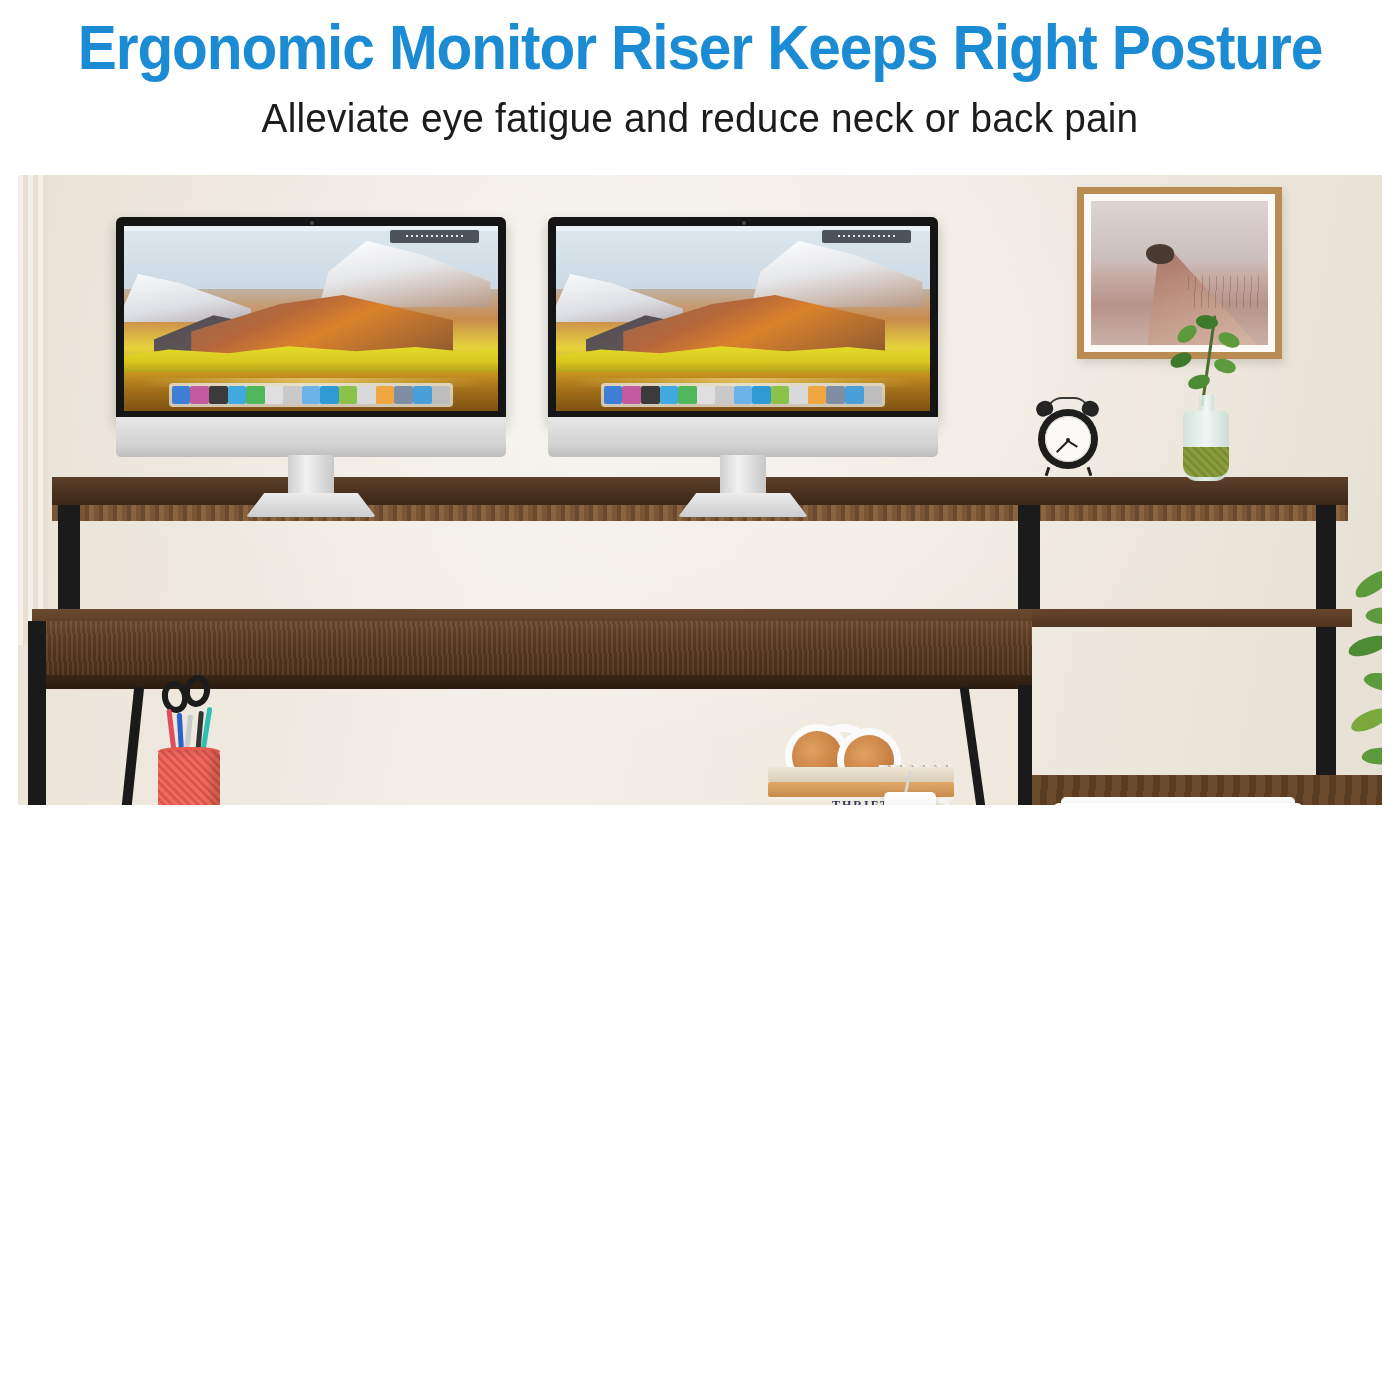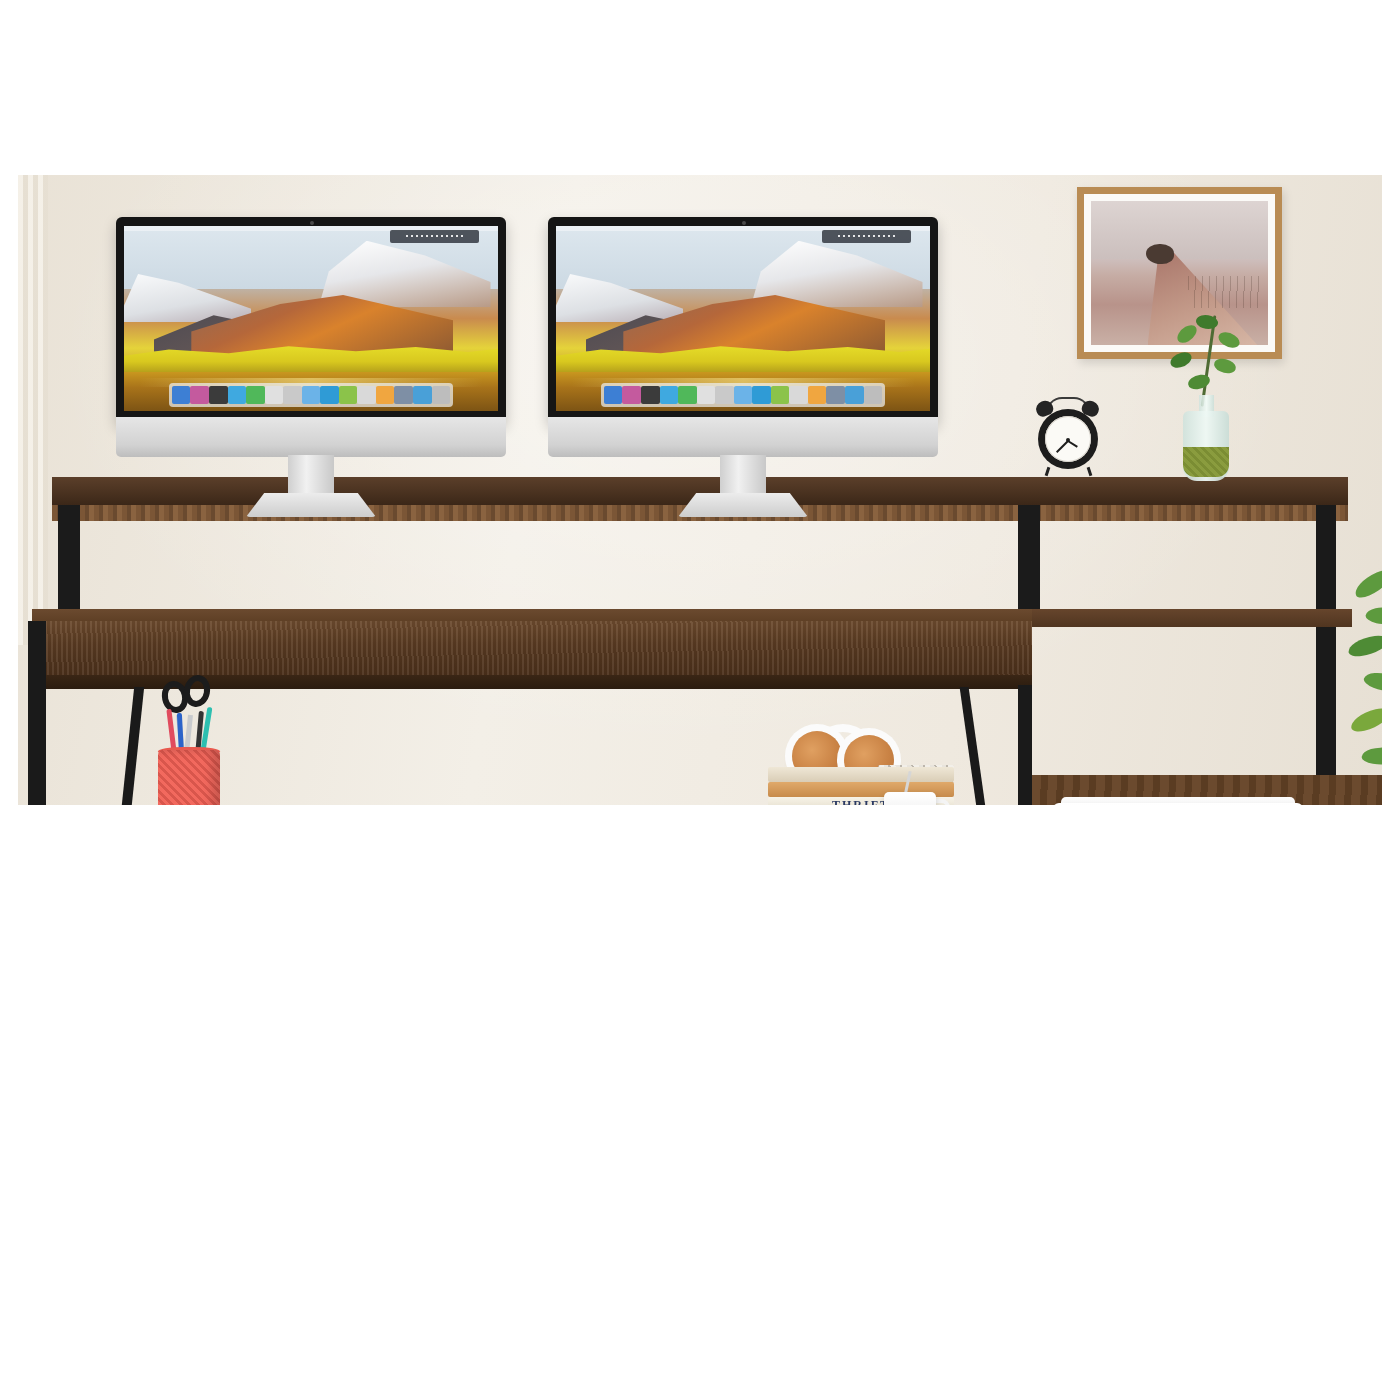--- a/index.html
+++ b/index.html
@@ -208,20 +208,24 @@
   .illus { position:absolute; left:0; top:810px; width:1400px; height:590px; background:#fff; }
 
   
   .rdesk { position:absolute; left:1062px; top:1082px; }
 </style>
 </head>
 <body>
 
 <div class="page">
 
+  <div class="header">
+    <div class="headline">Ergonomic Monitor Riser Keeps Right Posture</div>
+    <div class="subhead">Alleviate eye fatigue and reduce neck or back pain</div>
+  </div>
 
   <div class="photo">
     <div class="wall"></div>
     <div class="wall-shadow"></div>
     <div class="curtain"></div>
 
     <div class="frame">
       <div class="frame-mat">
         <div class="frame-art">
           <div class="art-sky"></div>

